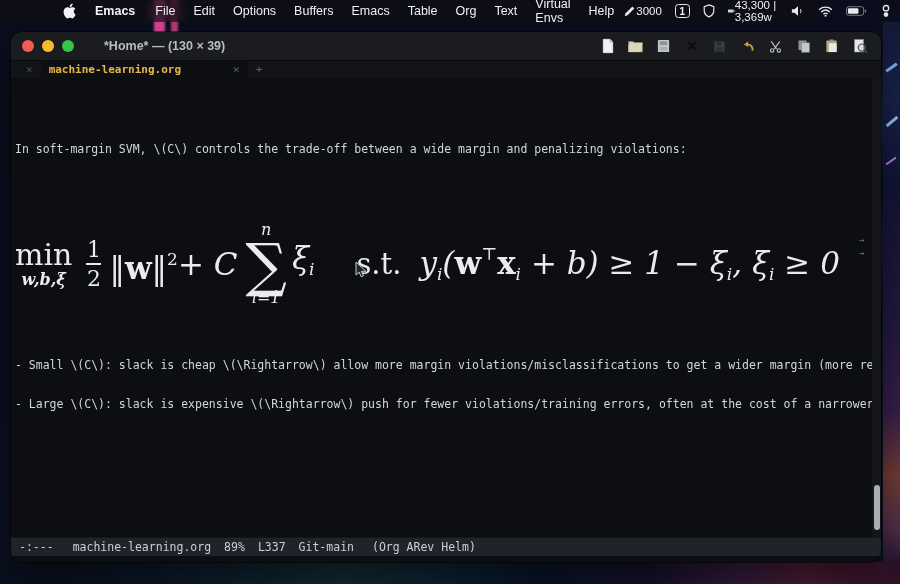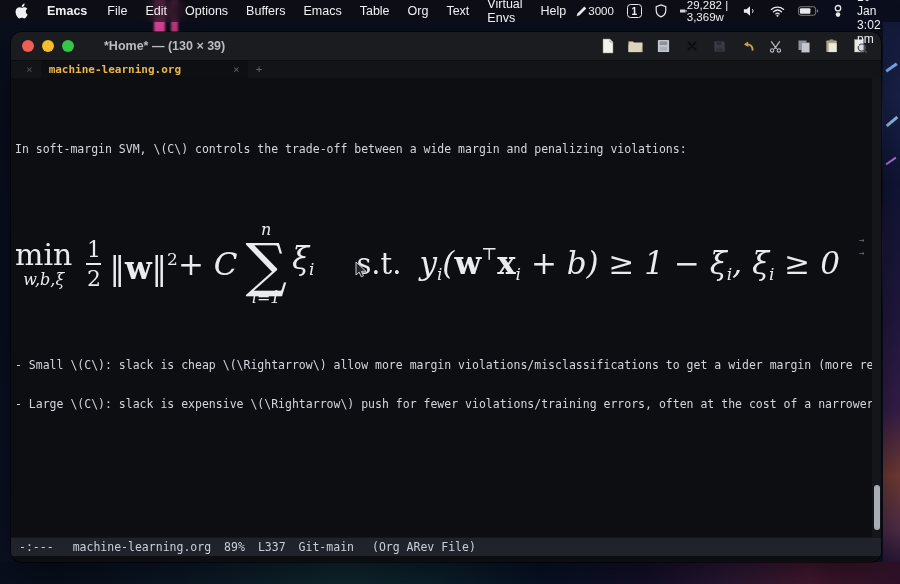--- a/index.html
+++ b/index.html
@@ -19,21 +19,21 @@
     background:linear-gradient(180deg,#131a38 0%, #1b2450 14%, #12173a 30%, #241a44 55%, #3a2050 72%, #7a4038 84%, #55304e 94%, #2a1838 100%); }
   .wp-neon1 { position:absolute; right:2px; top:66px; width:13px; height:3px; background:#7fb8ff; transform:rotate(-35deg); filter:blur(.5px); }
   .wp-neon2 { position:absolute; right:1px; top:120px; width:14px; height:3px; background:#9fd0ff; transform:rotate(-40deg); filter:blur(.5px); }
   .wp-neon3 { position:absolute; right:3px; top:160px; width:12px; height:2px; background:#c77fff; transform:rotate(-35deg); filter:blur(.5px); }
   .wp-bottom { position:absolute; left:0; top:562px; width:900px; height:22px;
     background:linear-gradient(90deg,#0a1020 0%,#0e1c2e 18%,#14323c 38%,#0f2a38 48%,#0a1730 60%,#1a1434 72%,#3a1f44 82%,#57203c 90%,#30122a 100%); }
 
   
   .menubar { position:absolute; left:0; top:0; width:816px; height:22px; z-index:5;
     background:rgba(14,14,18,.62); backdrop-filter:blur(6px);
-    display:flex; align-items:center; color:#f0f1f4; font-size:12.5px; }
+    display:flex; align-items:center; color:#f0f1f4; font-size:12.5px;padding-left:48px; }
   .menubar .apple { padding:0 10px 0 15px; display:flex; align-items:center; }
   .menu-item { padding:0 9px; }
   .menu-item.appname { font-weight:700; padding-right:11px; }
   .menu-status { margin-left:auto; display:flex; align-items:center; gap:13px; padding-right:10px; font-size:11.5px; }
   .mstat { display:flex; align-items:center; }
   .badge1 { min-width:15px; height:14px; border:1.4px solid #e8e8ec; border-radius:3.5px;
     font-size:10px; font-weight:700; display:flex; align-items:center; justify-content:center; padding:0 2px; }
   .clock { font-size:12px; letter-spacing:.1px; }
 
   
@@ -68,21 +68,21 @@
 
   
   .eq { font-family:"DejaVu Serif", serif; color:#e9ebee; display:flex; align-items:center; white-space:nowrap; }
   .eq .it { font-style:italic; }
   .eq .bf { font-weight:700; }
   .eq .rm { font-style:normal; }
   .stack { display:inline-flex; flex-direction:column; align-items:center; line-height:1; }
   .eq1 { height:112px; }
   .eq1 .base { font-size:31px; }
   .eq1 .minword { font-size:30px; line-height:1; }
-  .eq1 .minsub { font-size:16px; font-weight:400; font-style:italic; margin-top:2px; }
+  .eq1 .minsub { font-size:16px; font-weight:700; font-style:italic; margin-top:2px; }
   .frac { display:inline-flex; flex-direction:column; align-items:center; margin:0 8px 0 14px; }
   .frac .fn { font-size:22px; line-height:1.05; }
   .fbar { width:15px; height:2px; background:#e9ebee; margin:2px 0; }
   .sigma { font-size:58px; line-height:.85; }
   .eq1 .lim { font-size:16px; font-style:italic; line-height:1; }
   .eq1 .limtop { margin-bottom:3px; } .eq1 .limbot { margin-top:0; }
   .sup { font-size:17px; vertical-align:14px; } 
   .sub { font-size:17px; vertical-align:-6px; }
   .gap-st { margin-left:42px; margin-right:18px; font-size:29px; }
   .sp8 { display:inline-block; width:8px; } .sp5 { display:inline-block; width:5px; }
@@ -145,21 +145,21 @@
     <span class="mstat">
       <svg width="12" height="14" viewBox="0 0 12 14">
           <path d="M6 .9l4.8 1.7v3.6c0 3.3-2 5.6-4.8 6.7C3.2 11.8 1.2 9.5 1.2 6.2V2.6z" fill="none" stroke="#e8e9ec" stroke-width="1.2"></path>
         </svg>
     </span>
     <span class="mstat">
       <svg width="13" height="8" viewBox="0 0 13 8">
           <rect x="0" y="1" width="10.5" height="6" rx="1" fill="#cfd2d8"></rect>
           <rect x="11.2" y="2.6" width="1.6" height="2.8" fill="#cfd2d8"></rect>
         </svg>
-      <span>29,282 | 3,369w</span>
+      <span>43,300 | 3,369w</span>
     </span>
     <span class="mstat">
       <svg width="14" height="12" viewBox="0 0 16 12">
           <path d="M1 4h3l4-3.4v10.8L4 8H1z" fill="#e8e9ec"></path>
           <path d="M10.5 3.8c1.3.9 1.3 3.5 0 4.4" stroke="#e8e9ec" fill="none" stroke-width="1.1"></path>
         </svg>
     </span>
     <span class="mstat">
       <svg width="15" height="12" viewBox="0 0 16 12">
           <path d="M1.5 4.3C5 1 11 1 14.5 4.3M3.8 6.8c2.5-2.3 5.9-2.3 8.4 0M6.1 9.1c1.1-1 2.7-1 3.8 0" stroke="#e8e9ec" fill="none" stroke-width="1.4" stroke-linecap="round"></path>
@@ -328,21 +328,21 @@
 
   <div class="sb-track"></div>
   <div class="sb-thumb"></div>
 
   <div class="modeline">
     <span class="ml">-:---</span>
     <span class="ml name">machine-learning.org</span>
     <span class="ml">89%</span>
     <span class="ml">L337</span>
     <span class="ml">Git-main</span>
-    <span class="ml" style="margin-left:18px">(Org ARev File)</span>
+    <span class="ml" style="margin-left:18px">(Org ARev Helm)</span>
   </div>
 </div>
 
 <div class="mouse">
   <svg width="13" height="18" viewBox="0 0 13 18">
       <path d="M1 1v13l3.2-2.8 2.1 4.6 2.2-1-2.1-4.5H11z" fill="#22242a" stroke="#c9ccd2" stroke-width="1"></path>
     </svg>
 </div>
 
 </body></html>

